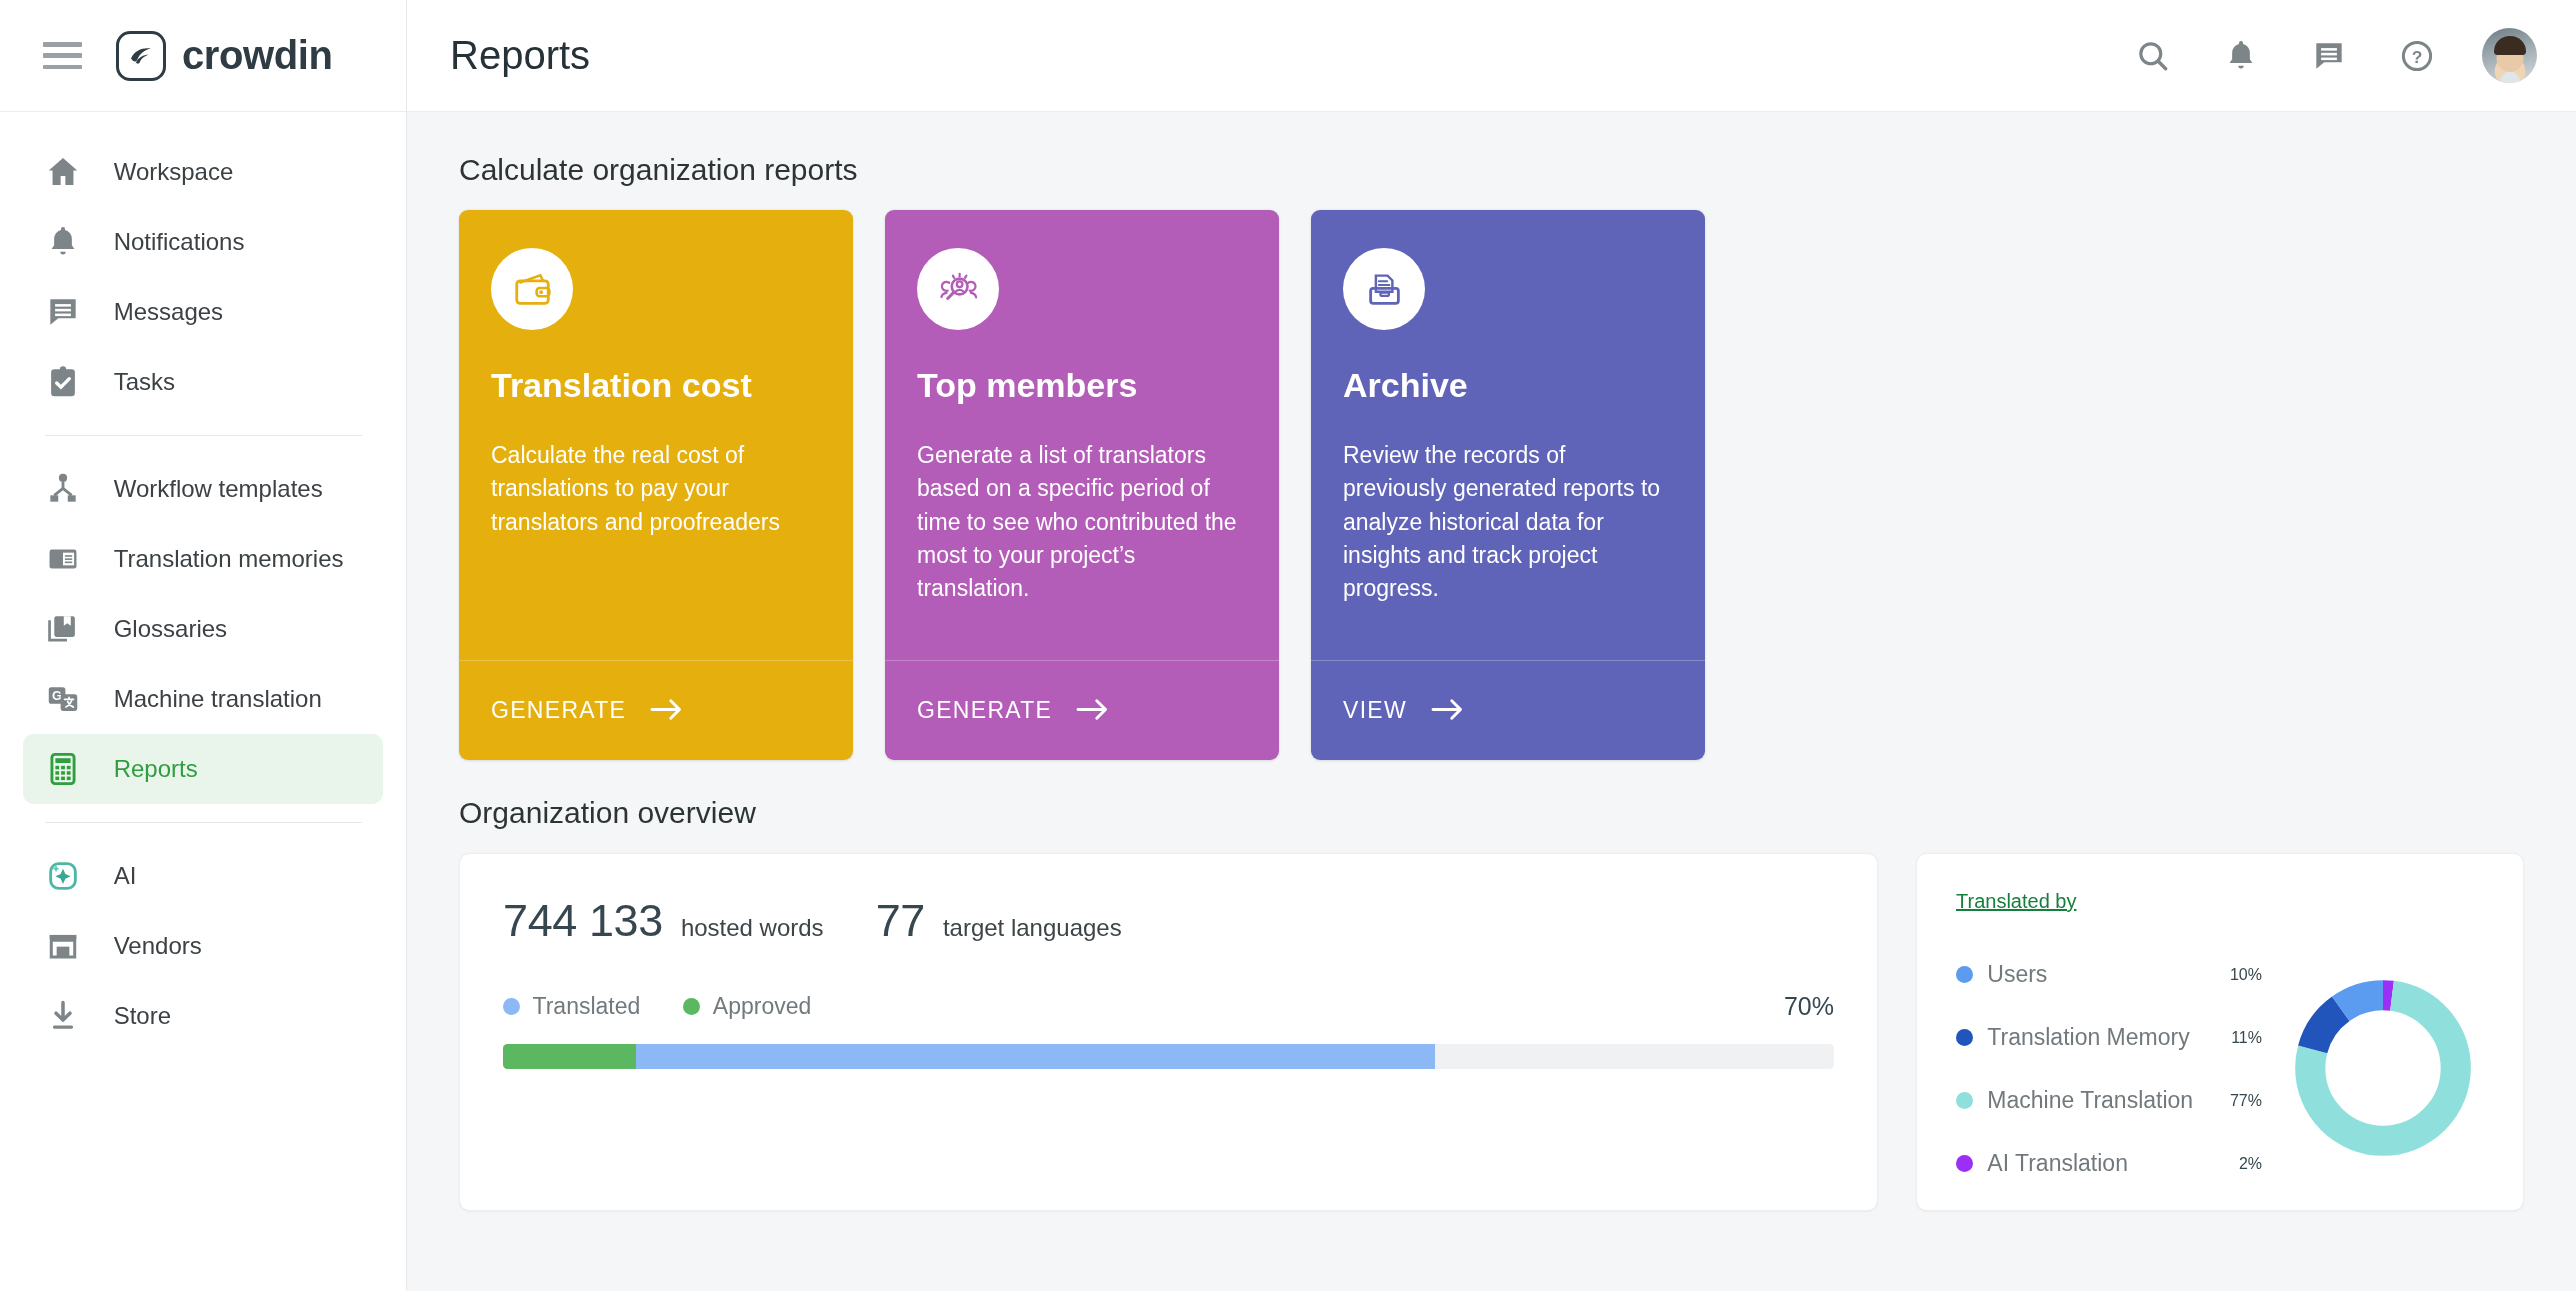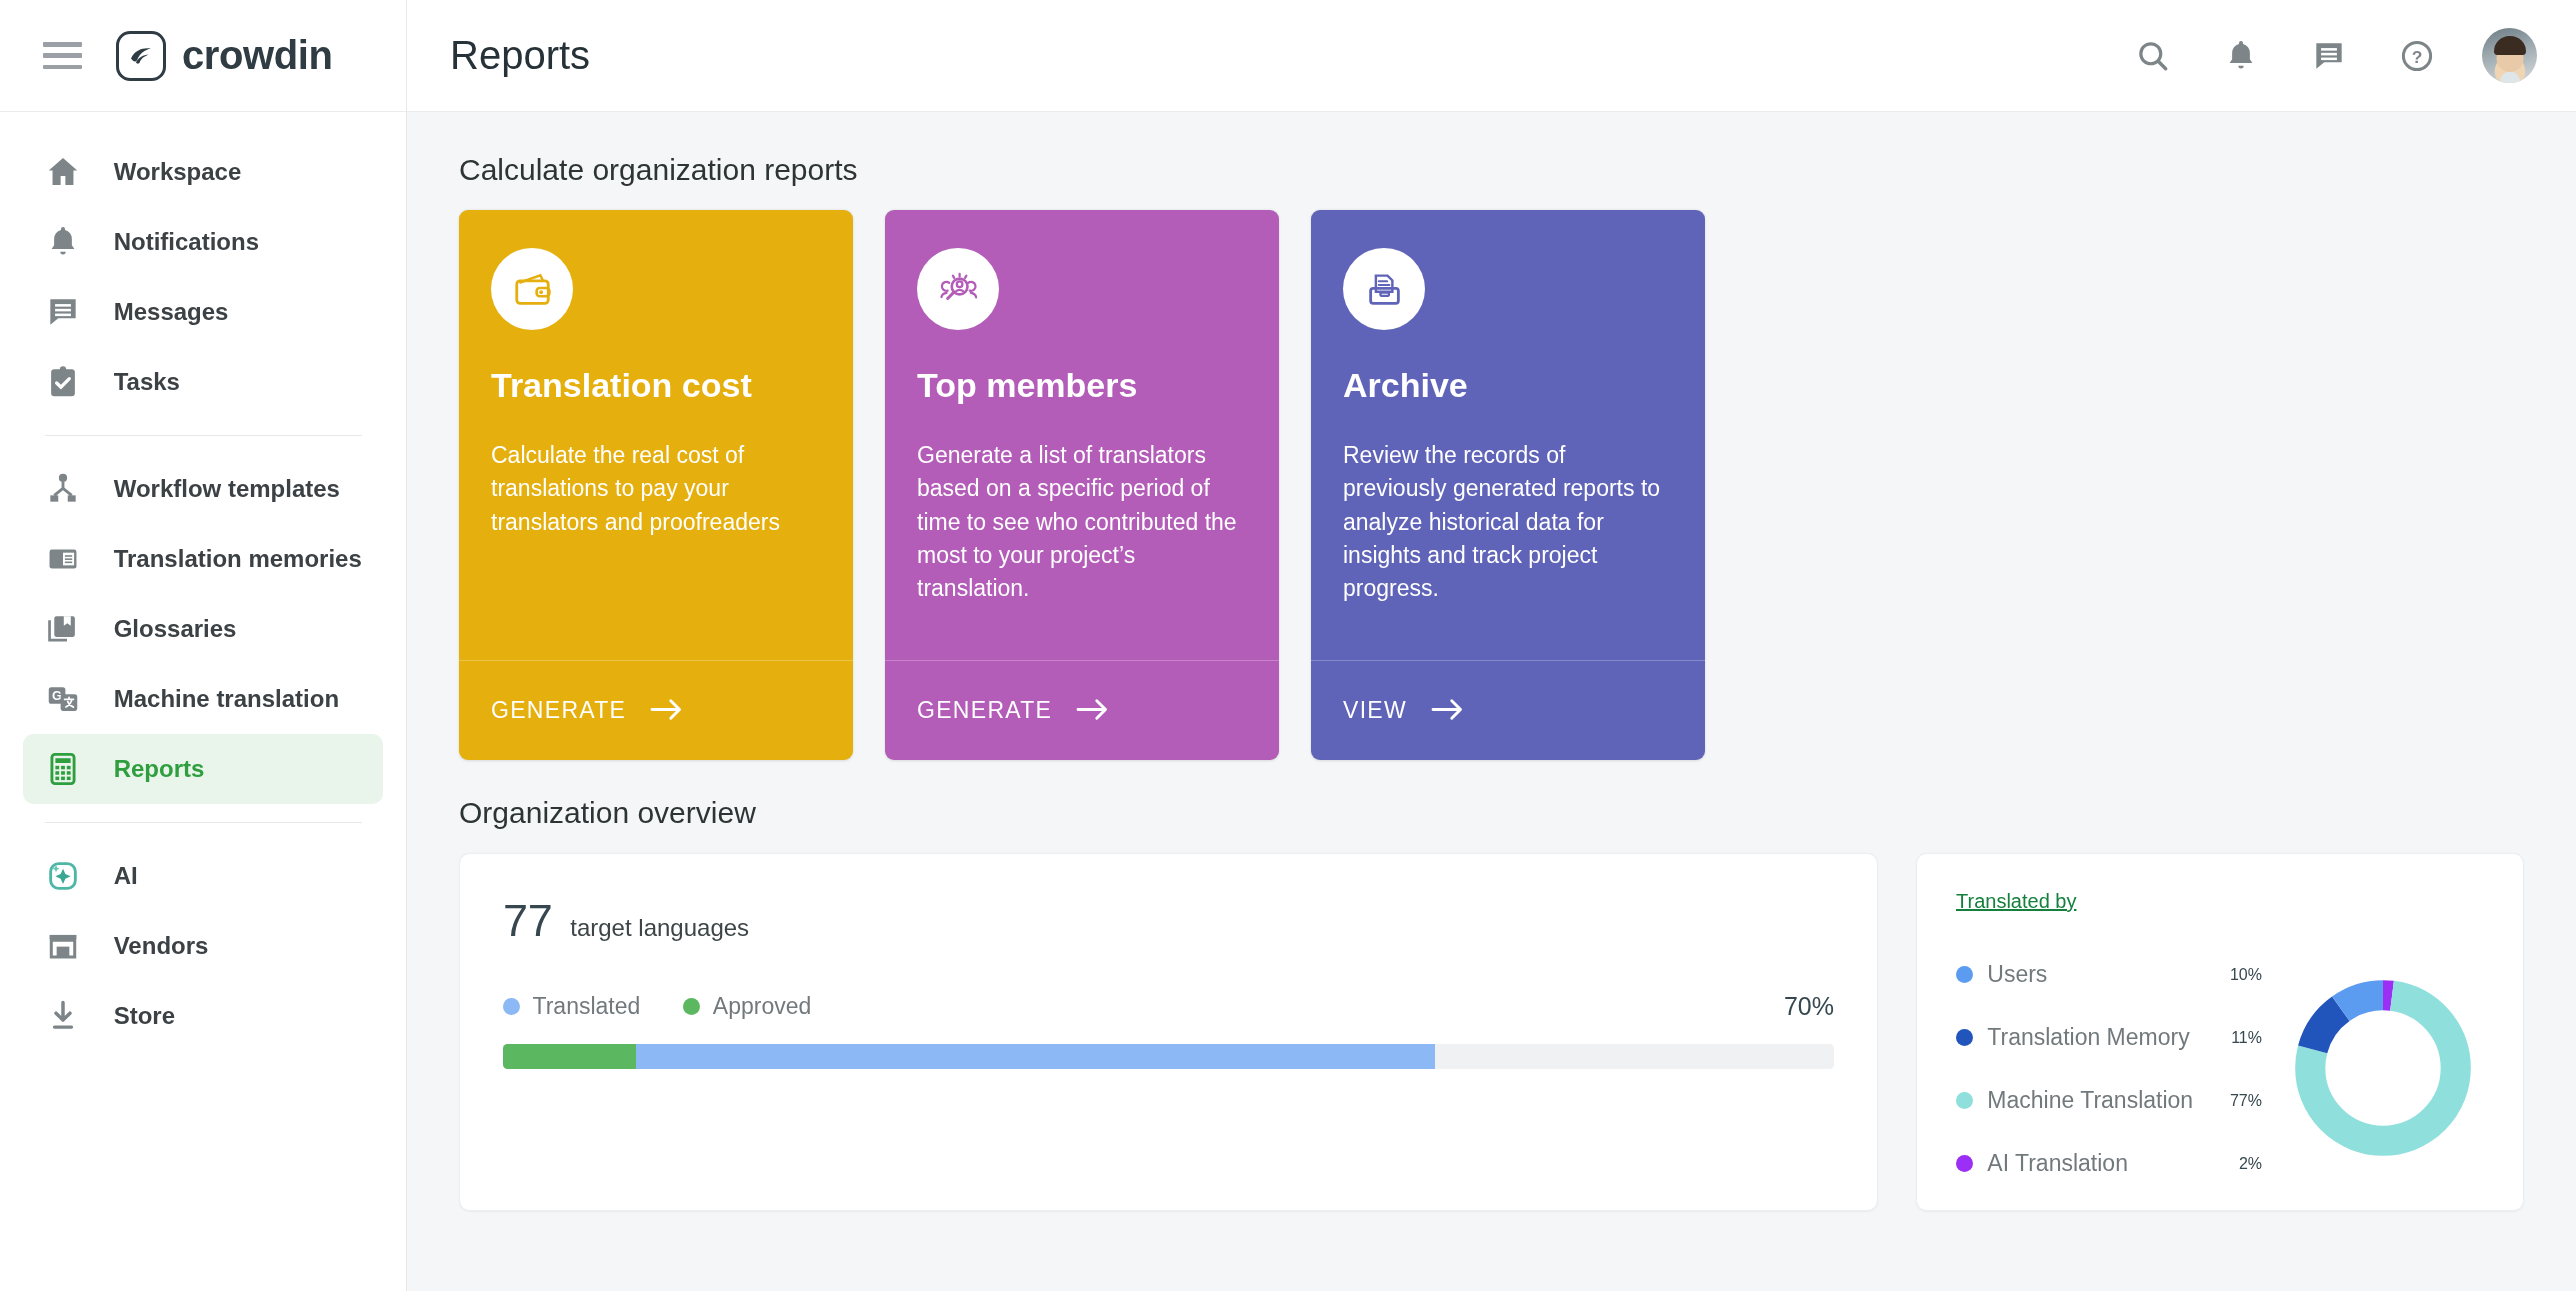--- a/index.html
+++ b/index.html
@@ -39,21 +39,21 @@
   }
   .brand-text { font-size: 40px; font-weight: 700; color: #2f3c43; letter-spacing: -0.4px; }
 
   .nav { padding: 25px 23px 0 23px; flex: 1; overflow: hidden; }
   .nav-item {
     display: flex; align-items: center; gap: 30px;
     height: 70px; padding: 0 19.7px; border-radius: 10.7px;
     cursor: pointer; color: #3f4548;
   }
   .nav-item .ico { width: 41px; height: 41px; display: flex; align-items: center; justify-content: center; flex: 0 0 41px; }
-  .nav-item .lbl { font-size: 24px; color: #3b4144; white-space: nowrap; font-weight: bold; }
+  .nav-item .lbl { font-size: 24px; color: #3b4144; white-space: nowrap; }
   .nav-item.active { background: #e9f4ea; }
   .nav-item.active .lbl { color: #2e9e3e; }
   .nav-sep { height: 0.9px; background: #e6e8ea; margin: 18px 21.5px; }
 
   
   .main { flex: 1; height: 1292px; display: flex; flex-direction: column; min-width: 0; }
   .topbar {
     height: 112px; background: #fff; border-bottom: 0.9px solid #ececec;
     display: flex; align-items: center; justify-content: space-between;
     padding: 0 39px 0 43px; flex: 0 0 112px;
@@ -413,20 +413,24 @@
 
       </div>
 
       <div class="overview-wrap">
         <h2 class="section-title">Organization overview</h2>
 
         <div class="panels">
 
           <div class="panel panel-stats">
             <div class="stats-row">
+              <div class="stat">
+                <span class="stat-num">744 133</span>
+                <span class="stat-lbl">hosted words</span>
+              </div>
               <div class="stat">
                 <span class="stat-num">77</span>
                 <span class="stat-lbl">target languages</span>
               </div>
             </div>
 
             <div class="legend-row">
               <div class="legend-item">
                 <span class="dot" style="background:#8cb9f5"></span>
                 <span class="legend-lbl">Translated</span>

